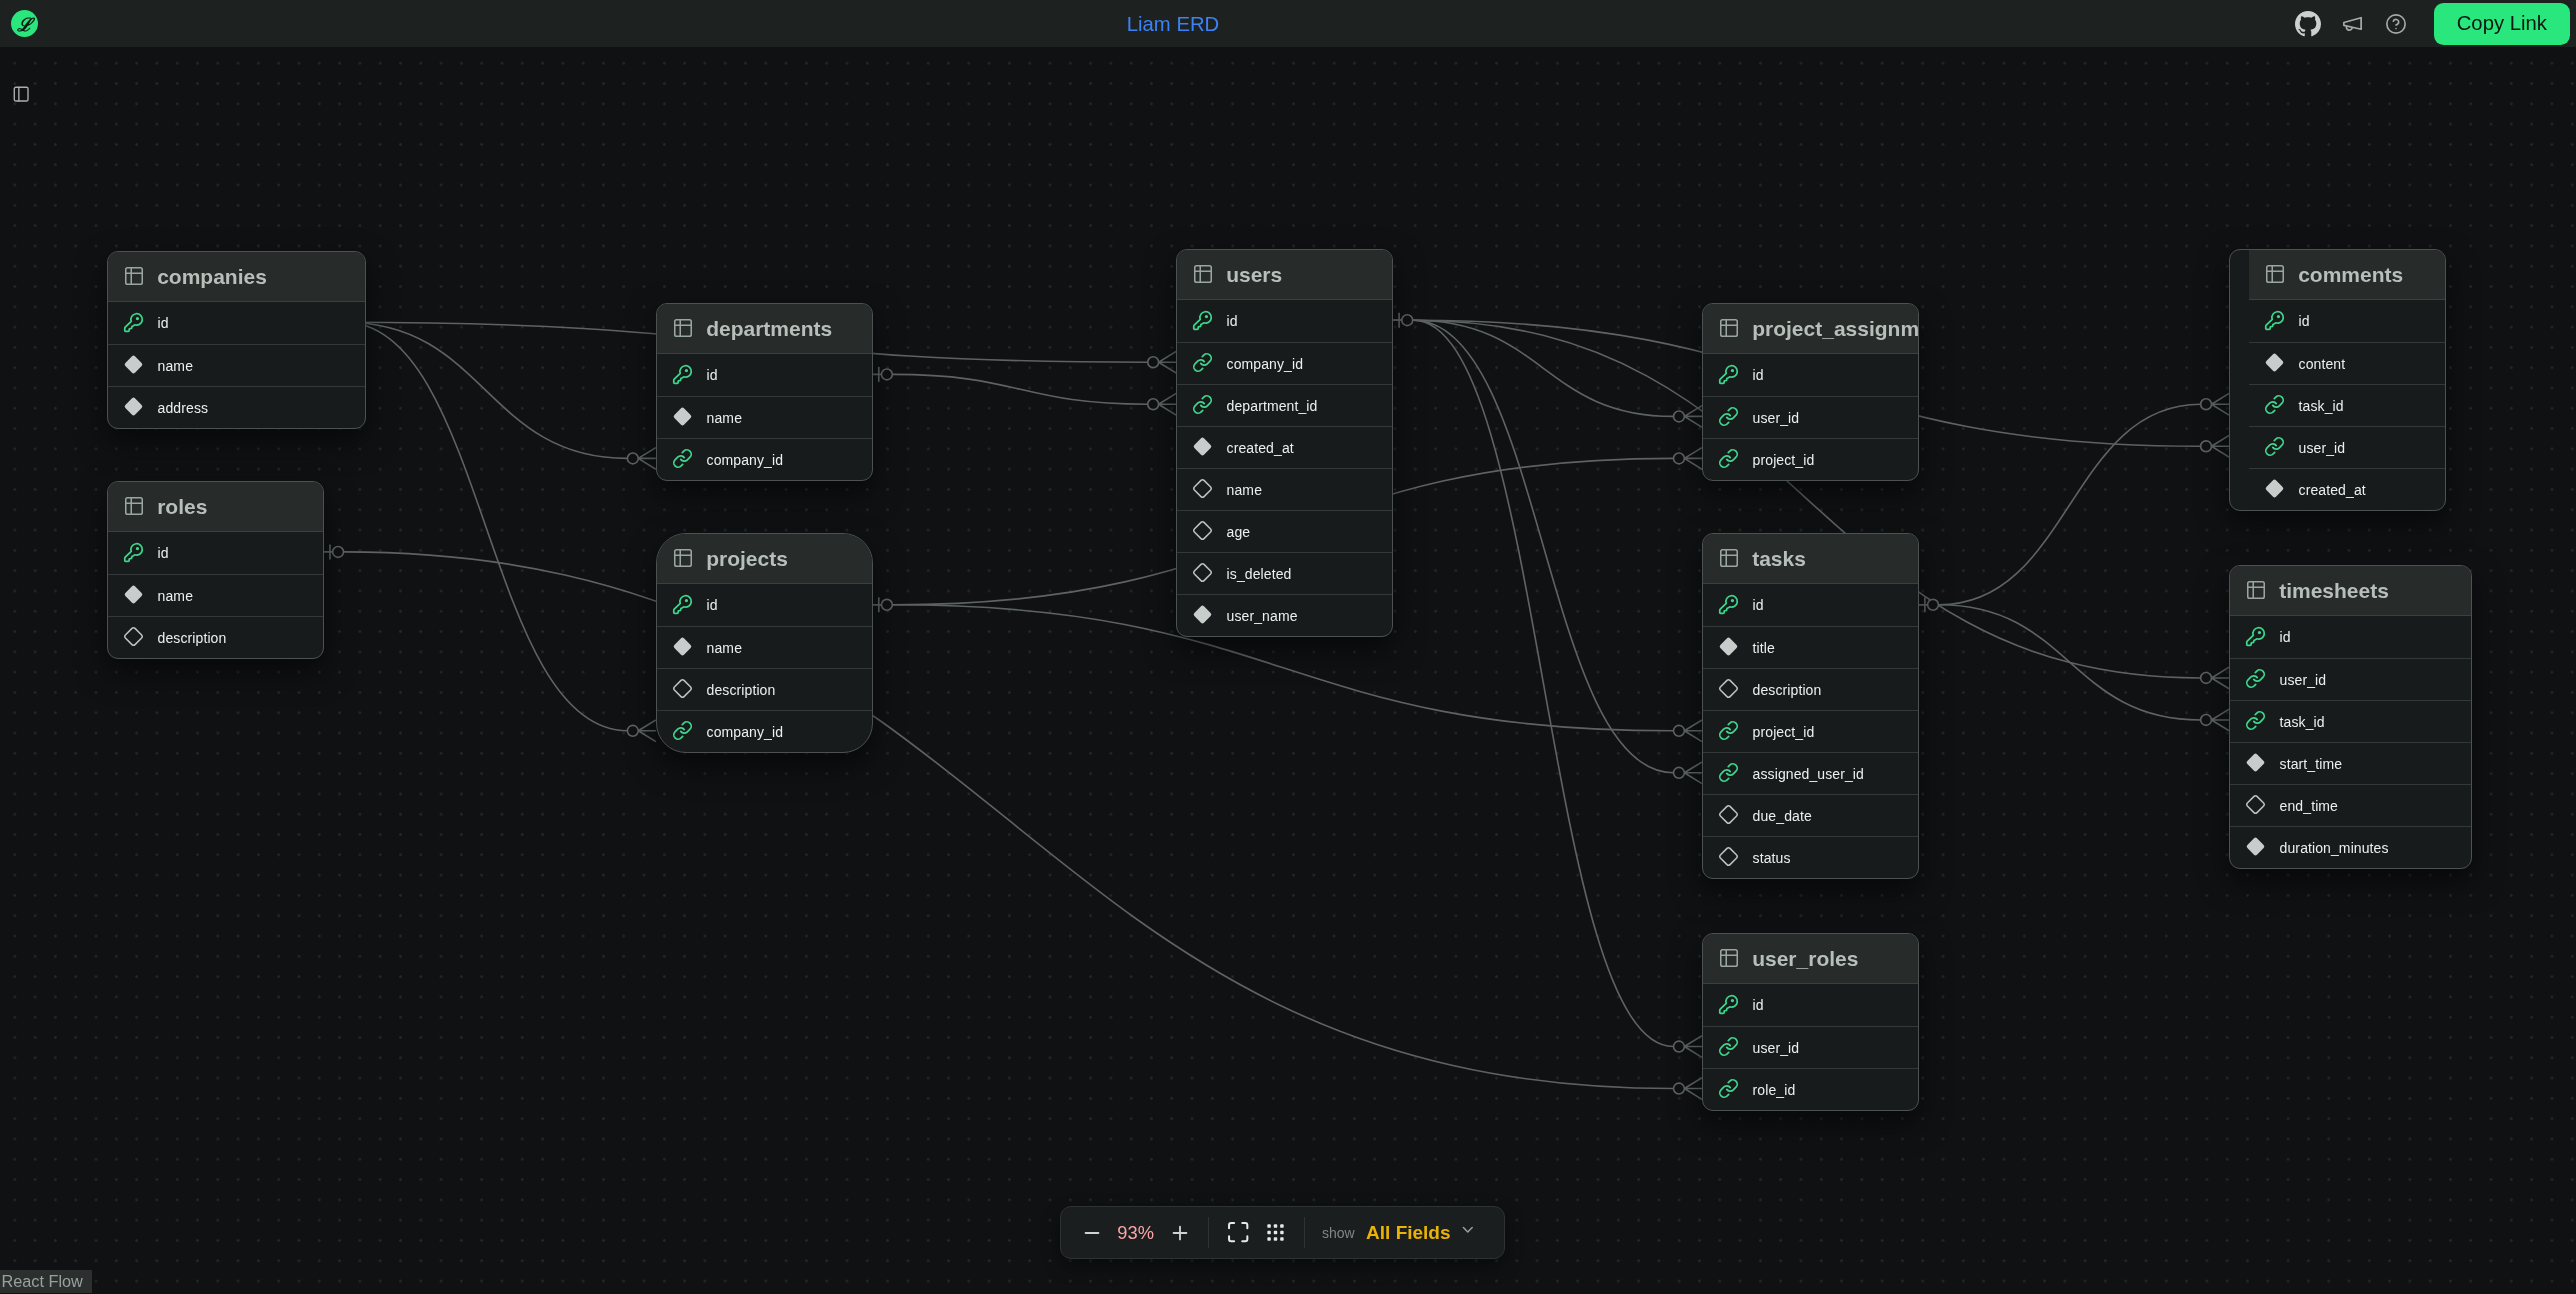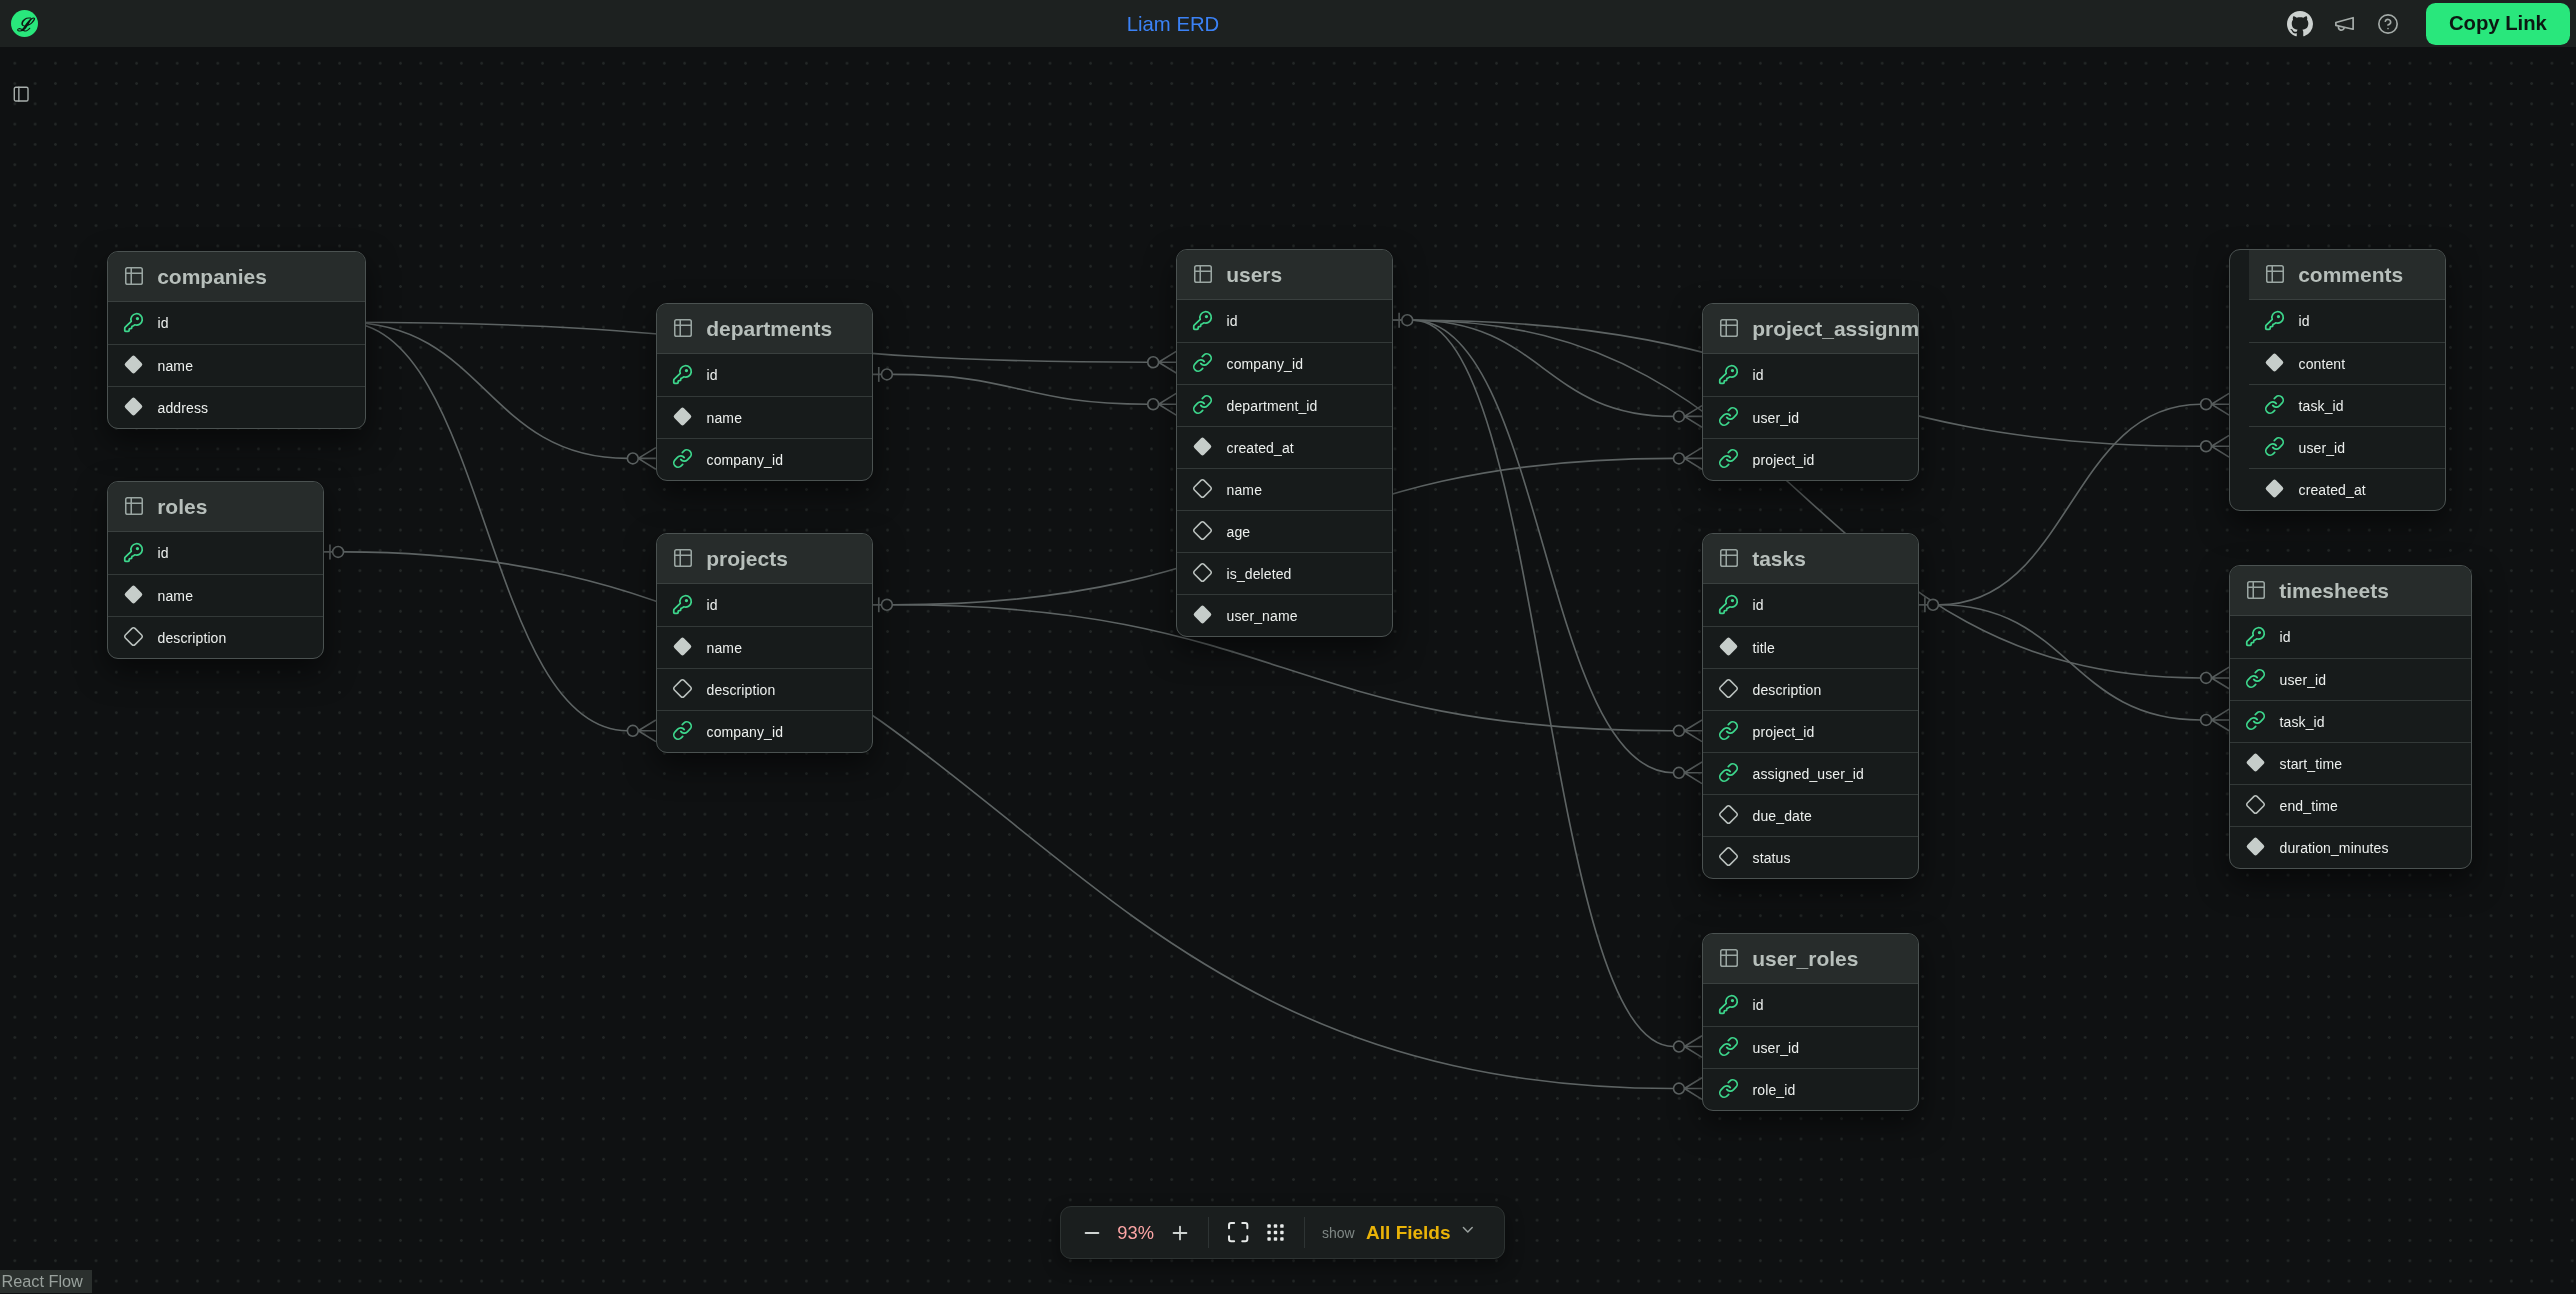--- a/index.html
+++ b/index.html
@@ -16,21 +16,21 @@
           font: italic 700 18.3px "DejaVu Serif", serif; }
   #app-title { position: absolute; left: 1173px; top: 50%; transform: translate(-50%,-50%);
                font-size: 20.3px; color: #3b82f6; white-space: nowrap; }
   .top-right { position: absolute; right: 6.1px; top: 0; height: 47px;
                display: flex; align-items: center; gap: 20.3px; }
   .icon-btn { background: none; border: none; padding: 0; cursor: pointer;
               display: flex; align-items: center; justify-content: center; }
   .icon-btn svg { display: block; }
   .copy-btn { height: 42px; padding: 0 23px; background: #29e77c; border: none;
               border-radius: 9.5px; font-family: "Liberation Sans", sans-serif;
-              font-size: 20.3px; font-weight: 700; color: #0c1812; margin-left: 6.8px;
+              font-size: 20.3px; font-weight: 400; color: #0c1812; margin-left: 6.8px;
               cursor: pointer; }
 
   
   #canvas { position: absolute; top: 47px; left: 0; width: 2576px; height: 1247px;
             background-color: #0f1112;
             background-image: radial-gradient(circle, #232726 1.2px, transparent 1.5px);
             background-size: 20.3px 20.3px; background-position: 4.7px 6.1px; overflow: hidden; }
   #edges { position: absolute; left: 0; top: 0; z-index: 1; pointer-events: none; }
   #nodes { position: absolute; left: 0; top: 0; z-index: 2; }
 
@@ -241,21 +241,21 @@
             <span class="c-label">name</span>
           </div>
           <div class="t-row">
             <span><svg viewBox="0 0 24 24" fill="none" stroke="#3dd68c" stroke-width="2" stroke-linecap="round" stroke-linejoin="round" width="21" height="21">
                 <path d="M10 13a5 5 0 0 0 7.54.54l3-3a5 5 0 0 0-7.07-7.07l-1.72 1.71"></path>
                 <path d="M14 11a5 5 0 0 0-7.54-.54l-3 3a5 5 0 0 0 7.07 7.07l1.71-1.71"></path>
               </svg></span>
             <span class="c-label">company_id</span>
           </div>
         </div>
-        <div class="table-node" style="left: 656px; top: 486px; width: 217px;">
+        <div class="table-node" style="left: 656px; top: 486px; width: 217px; border-radius: 30px;">
           <div class="t-head">
             <span><svg viewBox="0 0 24 24" fill="none" stroke="#9aa6a2" stroke-width="1.7" stroke-linecap="round" stroke-linejoin="round" width="22" height="22">
                 <path d="M9 3H5a2 2 0 0 0-2 2v4m6-6h10a2 2 0 0 1 2 2v4M9 3v18m0 0h10a2 2 0 0 0 2-2V9M9 21H5a2 2 0 0 1-2-2V9m0 0h18"></path>
               </svg></span>
             <span class="t-title">projects</span>
           </div>
           <div class="t-row">
             <span><svg viewBox="0 0 24 24" fill="none" stroke="#3dd68c" stroke-width="2" stroke-linecap="round" stroke-linejoin="round" width="21" height="21">
                 <path d="M2.586 17.414A2 2 0 0 0 2 18.828V21a1 1 0 0 0 1 1h3a1 1 0 0 0 1-1v-1a1 1 0 0 1 1-1h1a1 1 0 0 0 1-1v-1a1 1 0 0 1 1-1h.172a2 2 0 0 0 1.414-.586l.814-.814a6.5 6.5 0 1 0-4-4z"></path>
                 <circle cx="16.5" cy="7.5" r=".9"></circle>

